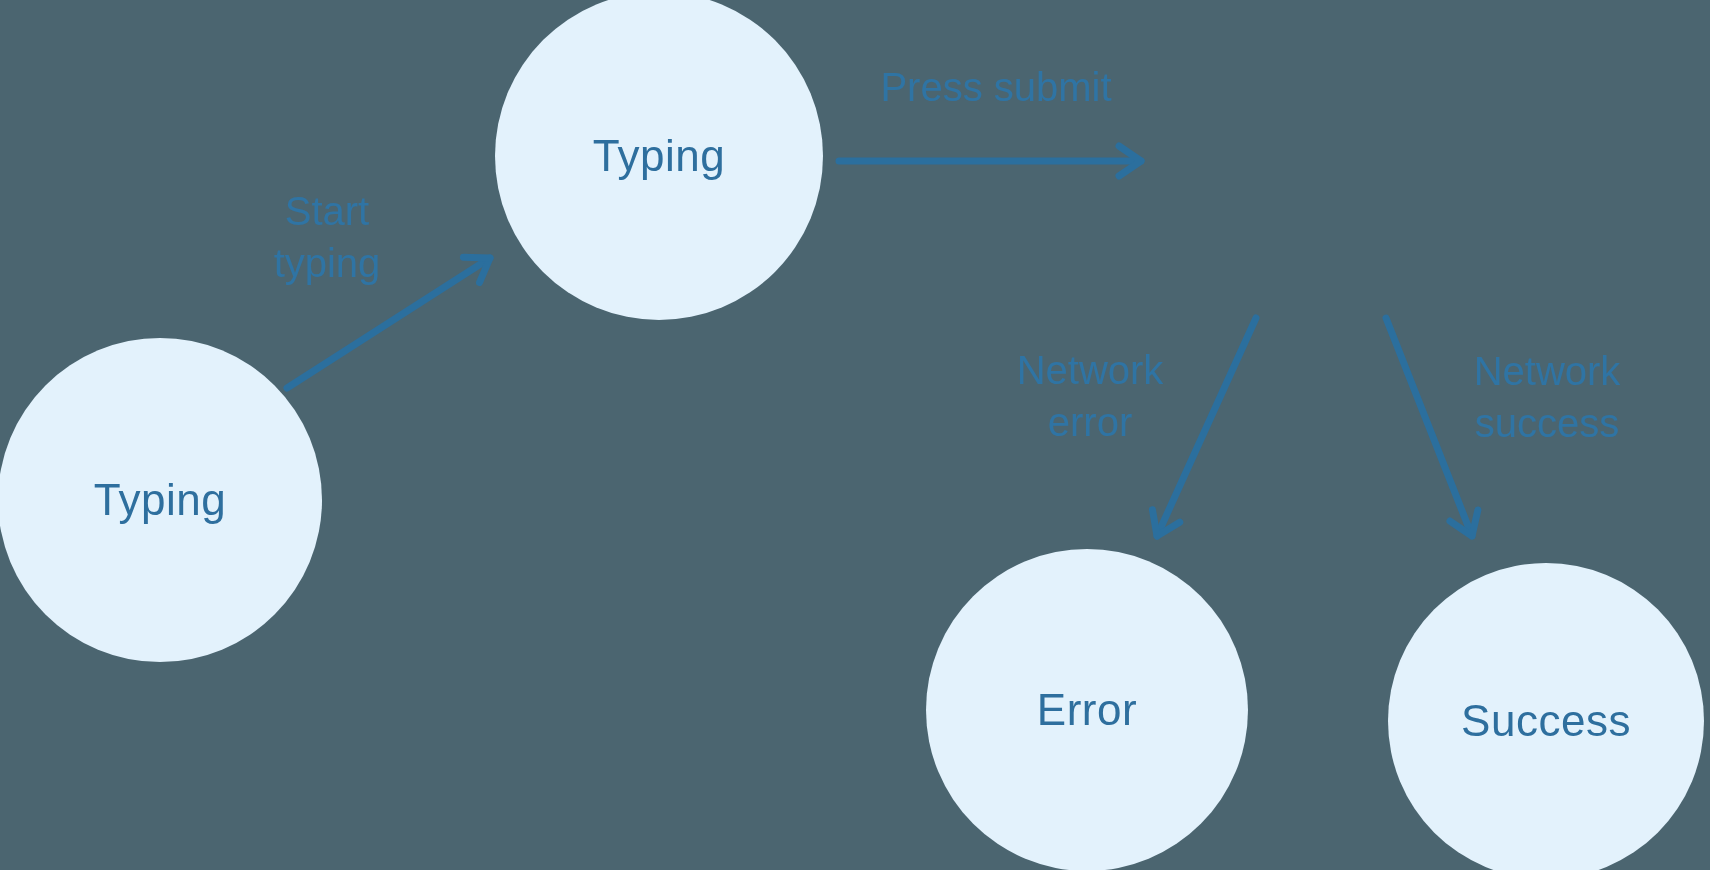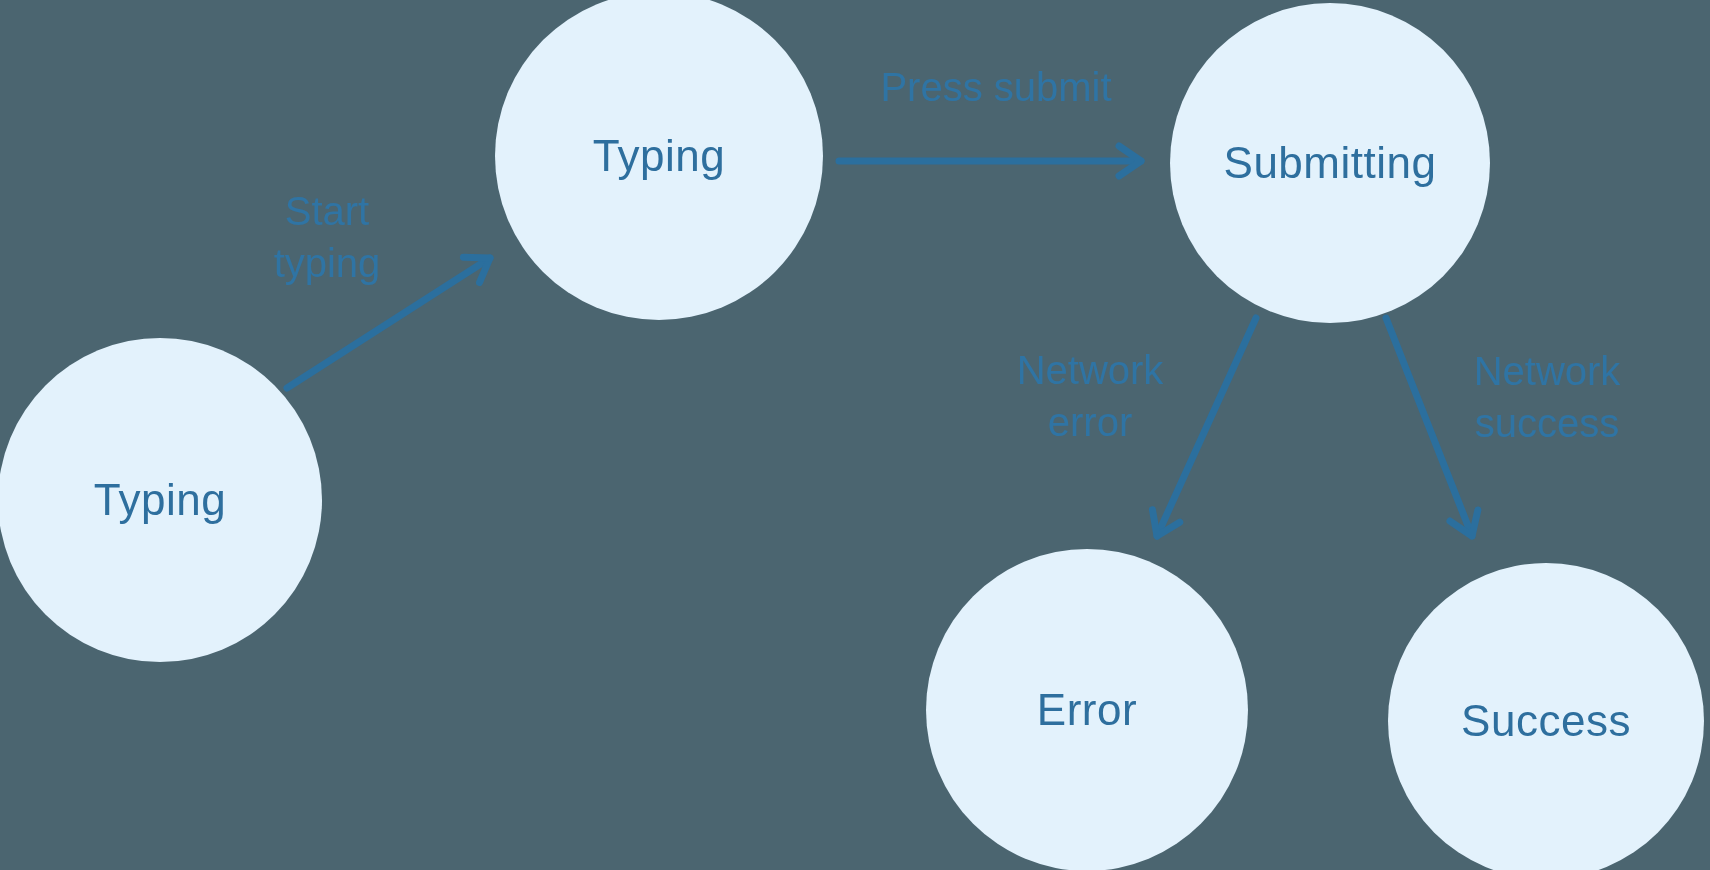--- a/index.html
+++ b/index.html
@@ -68,23 +68,20 @@
   </svg>
 
   <div class="node" style="left:-2px; top:338px; width:324px; height:324px;">
     <span class="node-label">Typing</span>
   </div>
 
   <div class="node" style="left:495px; top:-8px; width:328px; height:328px;">
     <span class="node-label">Typing</span>
   </div>
 
-  <div class="node" style="left:1170px; top:3px; width:320px; height:320px;">
-    <span class="node-label">Submitting</span>
-  </div>
 
   <div class="node" style="left:926px; top:549px; width:322px; height:322px;">
     <span class="node-label">Error</span>
   </div>
 
   <div class="node" style="left:1388px; top:563px; width:316px; height:316px;">
     <span class="node-label">Success</span>
   </div>
 
   <div class="edge-label" style="left:327px; top:237px;">

